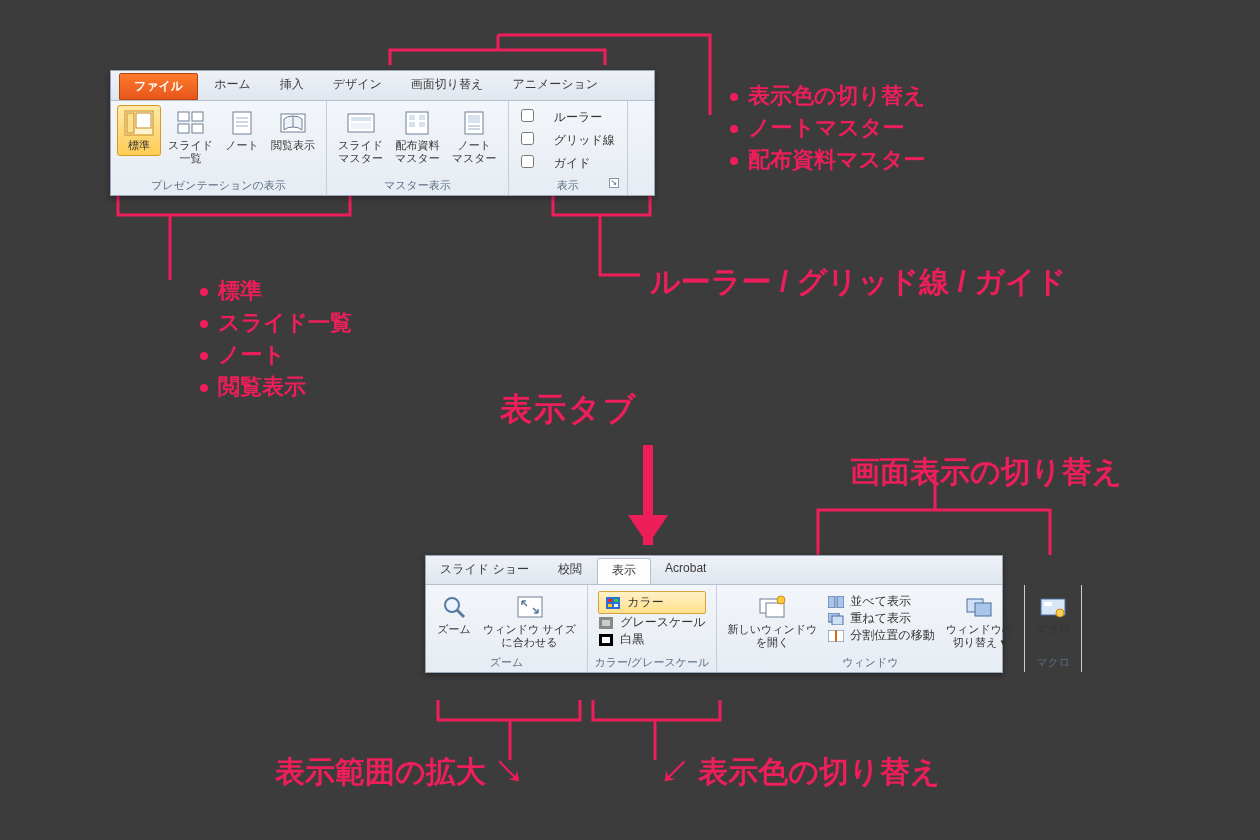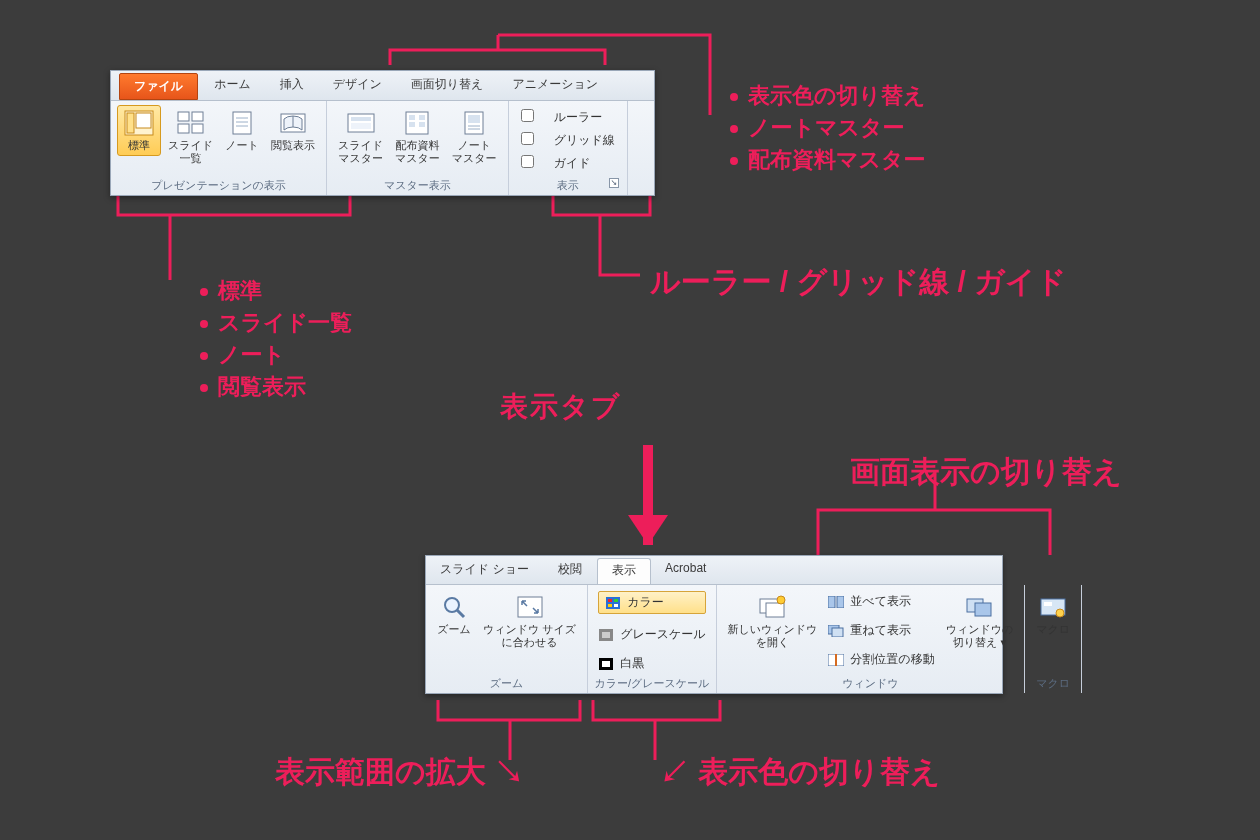--- a/index.html
+++ b/index.html
@@ -16,25 +16,25 @@
 .group-body{display:flex;align-items:flex-start;gap:2px;flex:1}
 .group-label{text-align:center;font-size:11px;color:#5b6b80;padding-top:2px;position:relative}
 .launcher{position:absolute;right:2px;top:2px;width:10px;height:10px;border:1px solid #8896a8;background:#fff;font-size:8px;line-height:8px;text-align:center;color:#4a5a70}
 .btn{display:flex;flex-direction:column;align-items:center;justify-content:flex-start;padding:3px 4px;border:1px solid transparent;border-radius:3px;min-width:44px}
 .btn .ic{width:32px;height:28px;display:flex;align-items:center;justify-content:center;margin-bottom:2px}
 .btn span.lbl{font-size:11px;line-height:13px;text-align:center;white-space:pre}
 .btn.sel{background:linear-gradient(#ffe9a6,#ffcc55);border:1px solid #d69a1f}
 .checks{display:flex;flex-direction:column;gap:6px;padding:4px 6px}
 .chk{display:flex;align-items:flex-start;gap:20px;font-size:12px;white-space:nowrap}
 .chk input{width:13px;height:13px}
-.small-stack{display:flex;flex-direction:column;gap:12px;padding:2px 4px}
+.small-stack{display:flex;flex-direction:column;gap:0;padding:2px 4px}
 .small-item{display:flex;align-items:center;gap:6px;font-size:12px;white-space:nowrap}
 .small-item .mic{width:16px;height:14px;display:inline-flex;align-items:center;justify-content:center}
 .callout{position:absolute;color:#ed1e5a;font-weight:bold}
-.callout.big{font-size:28px;letter-spacing:2px}
+.callout.big{font-size:32px;letter-spacing:2px}
 .callout.list{font-size:22px;line-height:32px}
 .callout.line{font-size:30px}
 .bullet{display:inline-block;width:8px;height:8px;background:#ed1e5a;border-radius:50%;margin-right:10px;vertical-align:middle}
 .ic svg{display:block}
 </style>
 </head>
 <body>
 
 <div class="canvas">
 

